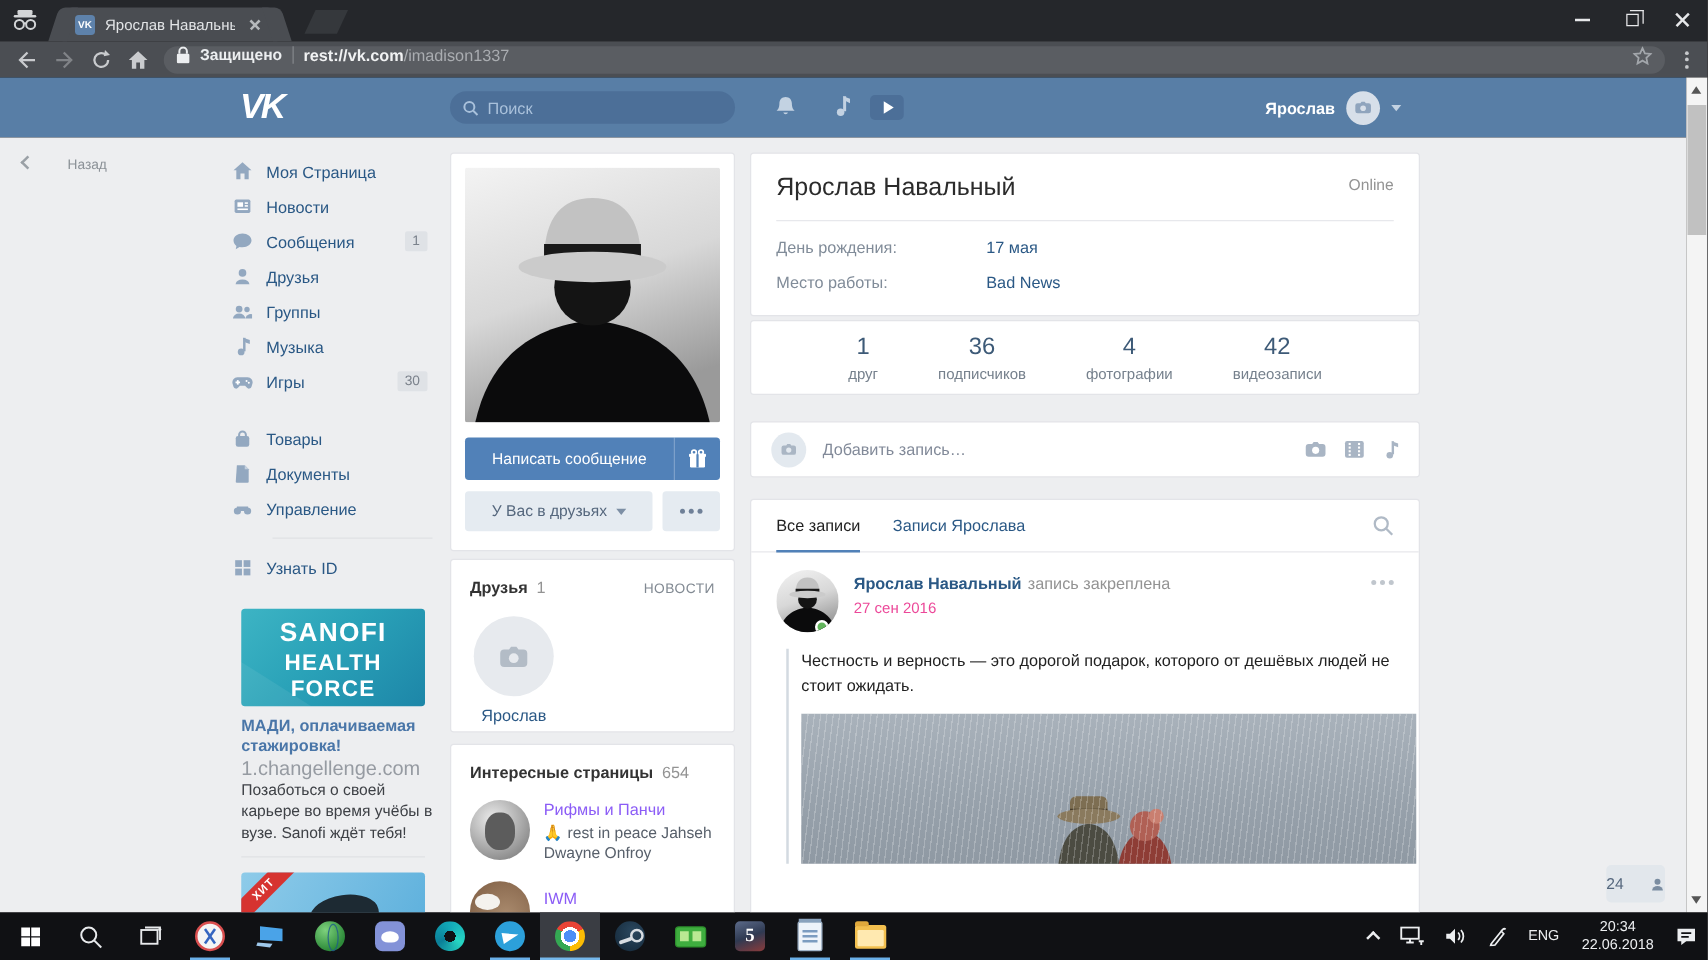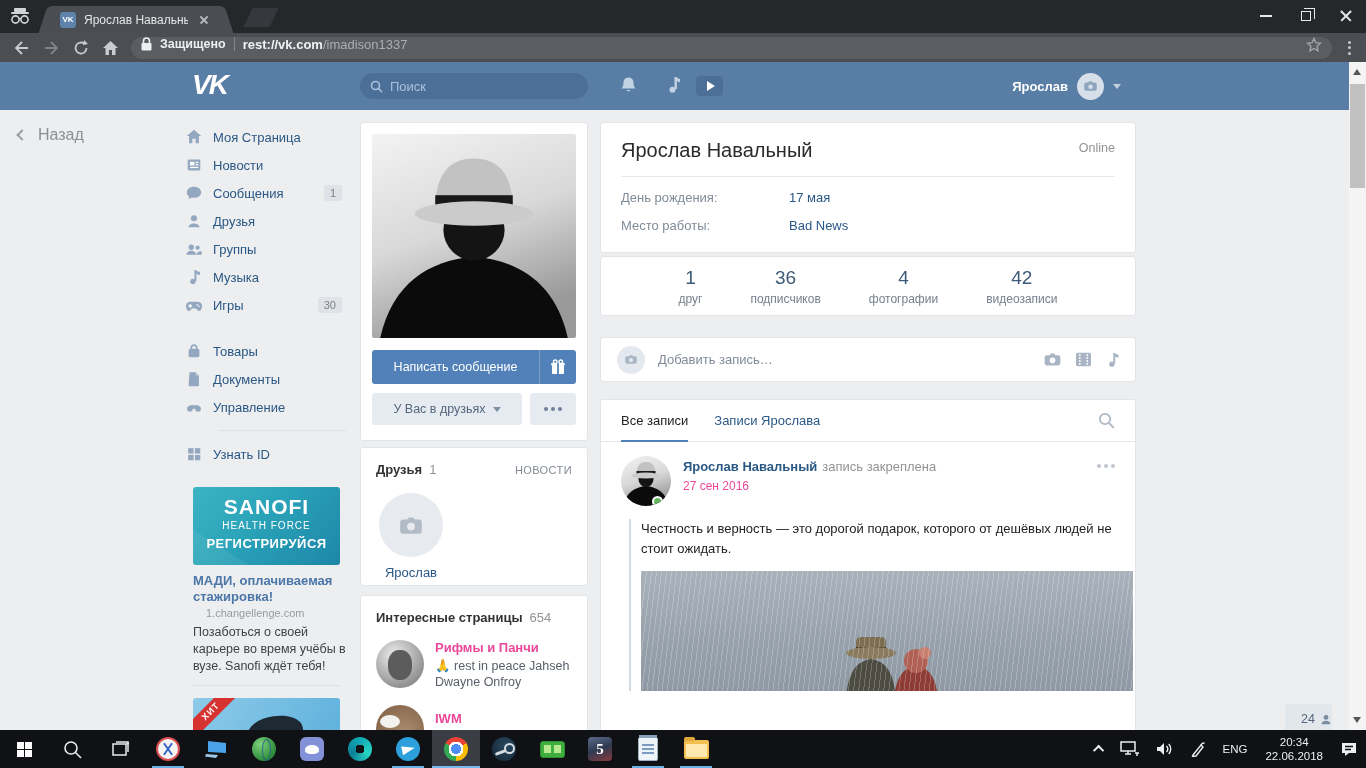--- a/index.html
+++ b/index.html
@@ -52,36 +52,36 @@
   #hdr-user{position:absolute;right:228px;top:0;height:48px;display:flex;align-items:center;gap:9px}
   #hdr-user .uname{color:#fff;font-size:13px;font-weight:bold}
   .avatar-ph{border-radius:50%;display:flex;align-items:center;justify-content:center}
   .caret{width:0;height:0;border-left:4px solid transparent;border-right:4px solid transparent;border-top:5px solid #c3d2e2}
 
   
   #page{position:absolute;left:0;top:110px;width:1349px;height:620px;background:#edeef0;overflow:hidden}
   .card{position:absolute;background:#fff;border:1px solid #e3e4e8;border-radius:3px}
   a.link,.link{color:#2a5885;text-decoration:none;cursor:pointer}
 
-  #backlink{position:absolute;left:18px;top:16px;color:#8b9197;display:flex;align-items:center;gap:12px;font-size:16px}
+  #backlink{position:absolute;left:18px;top:16px;color:#8b9197;display:flex;align-items:flex-start;gap:28px;font-size:11px}
   .backchev{width:8px;height:8px;border-left:2px solid #9aa0a6;border-bottom:2px solid #9aa0a6;transform:rotate(45deg)}
 
   .smenu{position:absolute;left:185px;width:157px}
   .mitem{height:28px;display:flex;align-items:center;gap:10px;color:#2a5885;cursor:pointer}
   .mitem svg{flex:none;color:#93a8c0}
   .badge{margin-left:auto;background:#dfe2e6;color:#7b California;color:#7b828c;font-size:11px;border-radius:2px;padding:2px 6px}
   .mdivider{position:absolute;left:218px;top:320px;width:128px;height:1px;background:#dfe1e4}
 
   #ad1-banner{position:absolute;left:193px;top:377px;width:147px;height:78px;border-radius:3px;overflow:hidden;background:linear-gradient(135deg,#3db4c4 0%,#2aa2b8 45%,#1d86a8 100%);color:#fff;text-align:center;cursor:pointer}
   #ad1-banner::before{content:"";position:absolute;left:-20px;top:30px;border-left:95px solid rgba(255,255,255,.07);border-top:60px solid transparent}
   .ad-l1{font-size:21px;font-weight:bold;letter-spacing:1px;margin-top:8px}
-  .ad-l2{font-size:10px;font-weight:normal;letter-spacing:1px;margin-top:1px}
+  .ad-l2{font-size:18px;font-weight:bold;letter-spacing:1px;margin-top:1px}
   .ad-l3{font-size:13px;font-weight:bold;letter-spacing:.5px;margin-top:5px}
   #ad1-title{position:absolute;left:193px;top:463px;width:152px;color:#4a76a8;font-weight:bold;line-height:16px;cursor:pointer}
-  #ad1-domain{position:absolute;left:206px;top:497px;color:#969ba2;font-size:11px}
+  #ad1-domain{position:absolute;left:193px;top:497px;color:#969ba2;font-size:16px}
   #ad1-body{position:absolute;left:193px;top:514px;width:155px;color:#3e4146;font-size:12.5px;line-height:17px}
   #ad-div{position:absolute;left:193px;top:575px;width:147px;height:1px;background:#dfe1e4}
   #ad2-banner{position:absolute;left:193px;top:588px;width:147px;height:40px;border-radius:3px;background:linear-gradient(120deg,#8ecbe9,#5fb1dd);overflow:hidden;cursor:pointer}
   #ad2-banner .blob{position:absolute;left:55px;top:18px;width:55px;height:30px;background:#1d2a33;border-radius:50% 50% 0 0;transform:rotate(-8deg)}
   .ribbon{position:absolute;left:-22px;top:6px;width:80px;height:15px;background:#d63330;color:#fff;font-size:9px;font-weight:bold;text-align:center;line-height:15px;transform:rotate(-45deg);letter-spacing:1px}
 
   
   #pcard{left:360px;top:12px;width:228px;height:319px;padding:11px}
   #pavatar{width:204px;height:204px;overflow:hidden;border-radius:2px}
   .btn-blue{margin-top:12px;height:34px;background:#5181b8;border-radius:3px;color:#fff;display:flex;align-items:center;cursor:pointer}
@@ -105,21 +105,21 @@
   #fr-av{width:64px;height:64px;margin:0 auto;background:#e7eaee;border-radius:50%;display:flex;align-items:center;justify-content:center}
   #friend1 .nm{margin-top:8px;color:#2a5885}
 
   #pgcard{left:360px;top:485px;width:228px;height:260px;padding:14px 15px}
   .pgitem{display:flex;margin-top:15px;gap:11px;cursor:pointer}
   .pgava{width:48px;height:48px;border-radius:50%;flex:none}
   #pgava1{background:radial-gradient(circle at 38% 32%,#ececec,#a7a7a7 55%,#6e6e6e);position:relative;overflow:hidden}
   #pgava1::after{content:"";position:absolute;left:12px;top:10px;width:24px;height:30px;background:#5c5c5c;border-radius:45%}
   #pgava2{background:radial-gradient(circle at 60% 55%,#a98a6d,#7e5d43);position:relative;overflow:hidden}
   #pgava2::after{content:"";position:absolute;left:4px;top:10px;width:20px;height:13px;background:#f4f2ee;border-radius:50%}
-  .pgname{color:#ec4899;font-weight:bold}
+  .pgname{color:#8b5cf6;font-weight:normal}
   .pgstatus{color:#58606b;font-size:12.5px;line-height:16px;margin-top:3px;width:138px}
 
   
   #namecard{left:600px;top:12px;width:536px;height:131px;padding:16px 20px}
   #pname{font-size:20px;color:#2b2b2b;font-weight:normal;display:inline-block}
   #online{float:right;color:#939393;font-size:12.5px;margin-top:2px}
   #namediv{margin-top:14px;height:1px;background:#e7e8ec}
   .drow{margin-top:13px;display:flex}
   .drow .dl{width:168px;color:#818c99}
   .drow .dv{color:#2a5885;cursor:pointer}
@@ -151,21 +151,21 @@
   .pmenu i{width:4px;height:4px;border-radius:50%;background:#c0c6cd}
   #repost{margin:12px 0 0 8px;border-left:2px solid #d3dae1;padding-left:10px}
   .rhead{display:flex}
   .rava{width:40px;height:40px;border-radius:50%;flex:none;background:linear-gradient(180deg,#e3bd8b 0%,#c08a50 55%,#5f4026 100%);position:relative;overflow:hidden}
   .rava::after{content:"";position:absolute;left:17px;top:14px;width:6px;height:14px;background:#2e2217;border-radius:40%}
   .rinfo{margin-left:11px;padding-top:1px}
   #rtext{margin-top:13px;color:#222;line-height:20px;width:492px}
   #rimg{margin-top:12px;width:492px;height:120px;position:relative;overflow:hidden;background:linear-gradient(180deg,#a9b2bb,#97a1ab 60%,#8f99a3)}
   #rimg .rain{position:absolute;inset:0;background:repeating-linear-gradient(97deg,rgba(255,255,255,.22) 0 1px,rgba(120,130,140,0) 1px 5px)}
 
-  #onlinebadge{position:absolute;left:1285px;top:594px;width:47px;height:30px;background:#e2e7ec;border-radius:4px;display:flex;align-items:center;justify-content:flex-end;gap:5px;color:#55677d;font-size:12.5px;cursor:pointer}
+  #onlinebadge{position:absolute;left:1285px;top:582px;width:47px;height:30px;background:#e2e7ec;border-radius:4px;display:flex;align-items:center;justify-content:space-between;gap:5px;color:#55677d;font-size:12.5px;cursor:pointer}
 
   
   #pgscroll{position:absolute;left:1349px;top:62px;width:17px;height:668px;background:#f4f4f4}
   #pgscroll .thumb{position:absolute;left:1px;top:22px;width:15px;height:104px;background:#c1c1c1}
   .sarrow{position:absolute;left:4px;width:0;height:0;border-left:4.5px solid transparent;border-right:4.5px solid transparent}
   .sarrow.up{top:7px;border-bottom:6px solid #555}
   .sarrow.down{bottom:7px;border-top:6px solid #555}
 
   
   #taskbar{position:absolute;left:0;top:730px;width:1366px;height:38px;background:#101114;display:flex;align-items:center}

